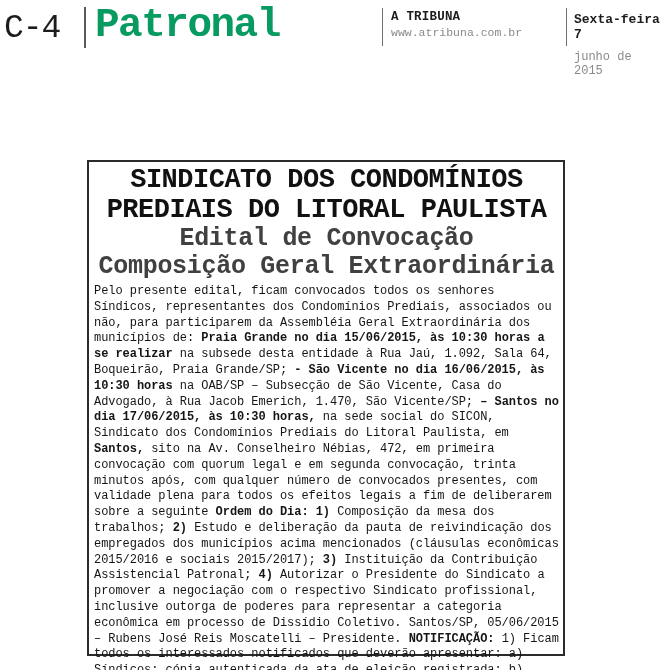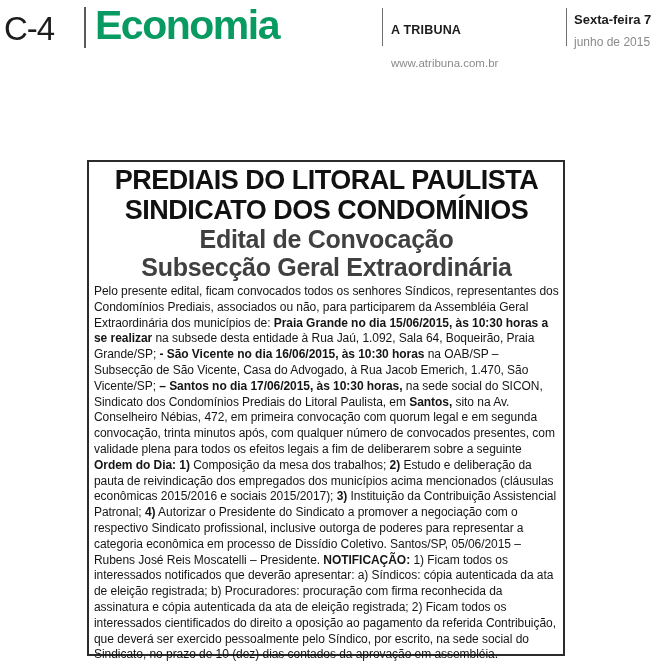--- a/index.html
+++ b/index.html
@@ -2,21 +2,21 @@
 <html lang="pt"><head>
 <meta charset="utf-8">
 <style>
   * { margin: 0; padding: 0; box-sizing: border-box; }
   html, body { background: #ffffff; }
   .page {
     position: relative;
     width: 666px;
     height: 670px;
     background: #ffffff;
-    font-family: Liberation Sans, sans-serif;
+    font-family: Liberation Mono, monospace;
     color: #1a1a1a;
     overflow: hidden;
   }
 
   
   .hdr-page-number {
     position: absolute;
     left: 4px; top: 10px;
     font-size: 33px;
     font-weight: 400;
@@ -32,23 +32,23 @@
   .hdr-divider.d2 { left: 382px; top: 8px;  height: 38px; width: 1px; background: #6e6e6e; }
   .hdr-divider.d3 { left: 566px; top: 8px;  height: 38px; width: 1px; background: #6e6e6e; }
   .hdr-section {
     position: absolute;
     left: 95px; top: 2px;
     font-size: 41px;
     font-weight: bold;
     letter-spacing: -1.5px;
     color: #089b61;
   }
-  .hdr-masthead { position: absolute; left: 391px; top: 23px; line-height: 1.15; }
+  .hdr-masthead { position: absolute; left: 391px; top: 10px; line-height: 1.15; }
   .hdr-masthead .name { font-size: 12.5px; font-weight: bold; letter-spacing: 0.2px; color: #1c1c1c; }
-  .hdr-masthead .url  { font-size: 11.5px; color: #8a8a8a; margin-top: 20px; }
+  .hdr-masthead .url  { font-size: 11.5px; color: #8a8a8a; margin-top: 2px; }
   .hdr-date { position: absolute; left: 574px; top: 13px; line-height: 1.15; }
   .hdr-date .weekday { font-size: 13px; font-weight: bold; color: #1c1c1c; }
   .hdr-date .rest    { font-size: 12px; color: #8a8a8a; margin-top: 8px; }
 
   
   .notice-box {
     position: absolute;
     left: 87px; top: 160px;
     width: 478px; height: 496px;
     border: 2px solid #2b2b2b;
@@ -84,38 +84,38 @@
 </head>
 <body>
 
 <div class="page">
 
   <div>
     <div class="hdr-page-number">C-4</div>
 
     <div class="hdr-divider d1"></div>
 
-    <div class="hdr-section">Economia</div>
+    <div class="hdr-section">Patronal</div>
 
     <div class="hdr-divider d2"></div>
 
     <div class="hdr-masthead">
       <div class="name">A TRIBUNA</div>
       <div class="url">www.atribuna.com.br</div>
     </div>
 
     <div class="hdr-divider d3"></div>
 
     <div class="hdr-date">
       <div class="weekday">Sexta-feira 7</div>
       <div class="rest">junho de 2015</div>
     </div>
   </div>
 
   <div class="notice-box">
+    <div class="notice-title">SINDICATO DOS CONDOMÍNIOS</div>
     <div class="notice-title">PREDIAIS DO LITORAL PAULISTA</div>
-    <div class="notice-title">SINDICATO DOS CONDOMÍNIOS</div>
     <div class="notice-subtitle">Edital de Convocação</div>
-    <div class="notice-subtitle">Subsecção Geral Extraordinária</div>
+    <div class="notice-subtitle">Composição Geral Extraordinária</div>
     <div class="notice-body"><span>Pelo presente edital, ficam convocados todos os senhores Síndicos, representantes dos Condomínios Prediais, associados ou não, para participarem da Assembléia Geral Extraordinária dos municípios de: </span><span class="bold">Praia Grande no dia 15/06/2015, às 10:30 horas a se realizar</span><span> na subsede desta entidade à Rua Jaú, 1.092, Sala 64, Boqueirão, Praia Grande/SP; </span><span class="bold">- São Vicente no dia 16/06/2015, às 10:30 horas</span><span> na OAB/SP – Subsecção de São Vicente, Casa do Advogado, à Rua Jacob Emerich, 1.470, São Vicente/SP; </span><span class="bold">– Santos no dia 17/06/2015, às 10:30 horas,</span><span> na sede social do SICON, Sindicato dos Condomínios Prediais do Litoral Paulista, em </span><span class="bold">Santos,</span><span> sito na Av. Conselheiro Nébias, 472, em primeira convocação com quorum legal e em segunda convocação, trinta minutos após, com qualquer número de convocados presentes, com validade plena para todos os efeitos legais a fim de deliberarem sobre a seguinte </span><span class="bold">Ordem do Dia: 1)</span><span> Composição da mesa dos trabalhos; </span><span class="bold">2)</span><span> Estudo e deliberação da pauta de reivindicação dos empregados dos municípios acima mencionados (cláusulas econômicas 2015/2016 e sociais 2015/2017); </span><span class="bold">3)</span><span> Instituição da Contribuição Assistencial Patronal; </span><span class="bold">4)</span><span> Autorizar o Presidente do Sindicato a promover a negociação com o respectivo Sindicato profissional, inclusive outorga de poderes para representar a categoria econômica em processo de Dissídio Coletivo. Santos/SP, 05/06/2015 – Rubens José Reis Moscatelli – Presidente. </span><span class="bold">NOTIFICAÇÃO:</span><span> 1) Ficam todos os interessados notificados que deverão apresentar: a) Síndicos: cópia autenticada da ata de eleição registrada; b) Procuradores: procuração com firma reconhecida da assinatura e cópia autenticada da ata de eleição registrada; 2) Ficam todos os interessados cientificados do direito a oposição ao pagamento da referida Contribuição, que deverá ser exercido pessoalmente pelo Síndico, por escrito, na sede social do Sindicato, no prazo de 10 (dez) dias contados da aprovação em assembléia.</span></div>
   </div>
 
 </div>
 
 </body></html>

